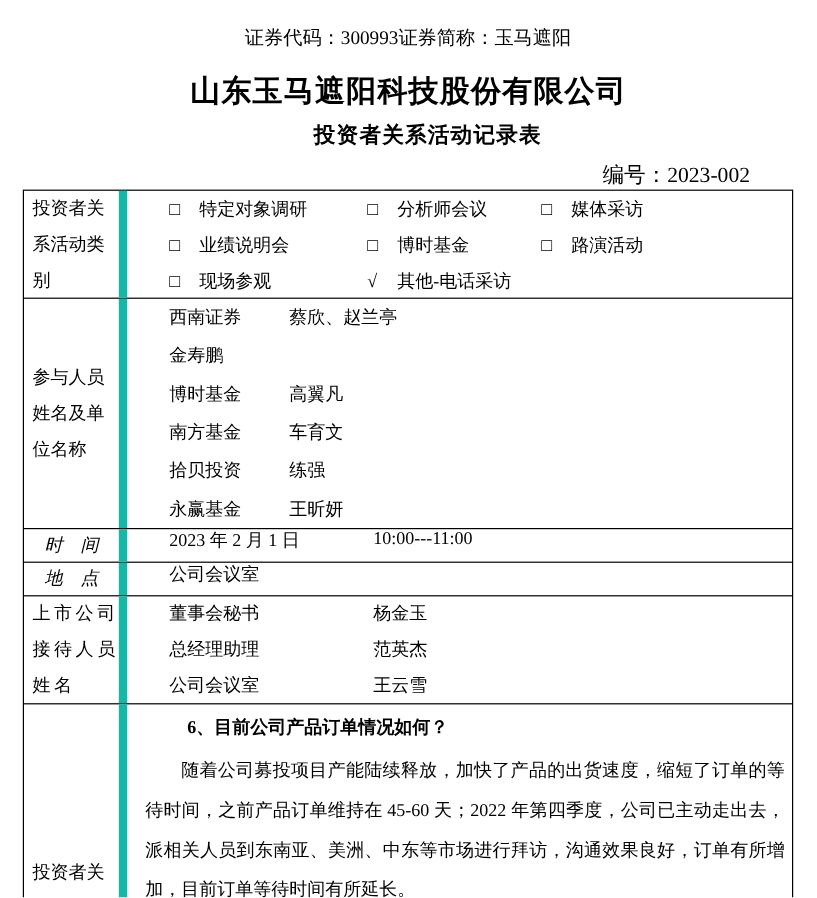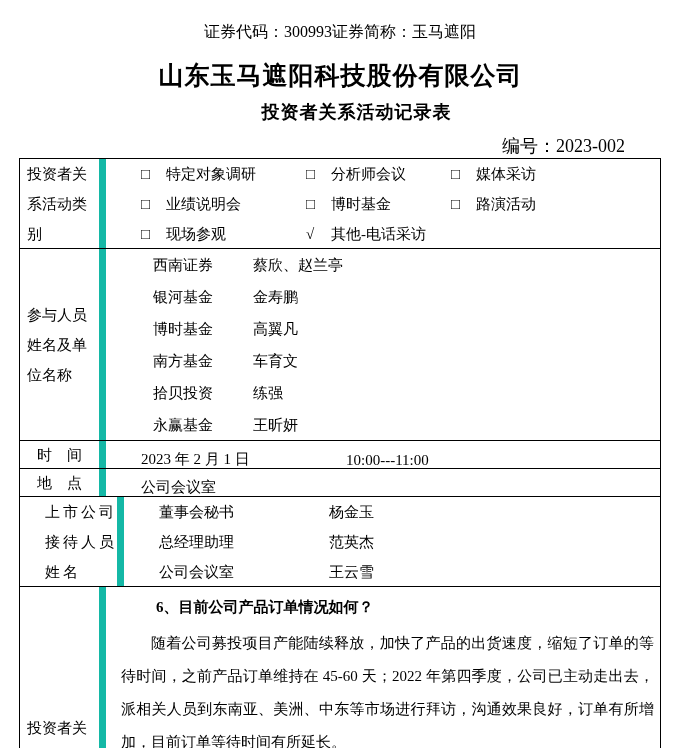--- a/index.html
+++ b/index.html
@@ -79,22 +79,23 @@
     display: flex;
     align-items: center;
     white-space: pre-line;
     line-height: 30px;
     flex-shrink: 0;
   }
   .row-label.centered {
     padding-left: 0;
     justify-content: center;
     text-align: right;
-  }
-  .row-label.spread { letter-spacing: 3px; margin-left: 18px; }
+    font-style: italic;
+  }
+  .row-label.spread { letter-spacing: 3px; }
   .row-label.top-offset {
     align-items: flex-start;
     padding-top: 126px;
   }
   .t-content {
     flex: 1;
     box-sizing: border-box;
     min-width: 0;
   }
   
@@ -119,30 +120,29 @@
   .row-participants { height: 192px; }
   .participants-list {
     padding-left: 35px;
     display: flex;
     flex-direction: column;
     justify-content: center;
     height: 192px;
     box-sizing: border-box;
   }
   .p-line { line-height: 32px; display: flex; }
-  .p-org { width: 100px; flex-shrink: 0; margin-left: 12px; }
+  .p-org { width: 100px; flex-shrink: 0; }
   
   .row-slim { height: 28px; }
   .slim-content {
     display: flex;
-    align-items: flex-end;
+    align-items: flex-start;
     padding-left: 35px;
     height: 28px;
     box-sizing: border-box;
-    gap: 35px;
   }
   .date-cell { width: 170px; flex-shrink: 0; }
   
   .row-reception { height: 90px; }
   .reception-list {
     padding-left: 35px;
     display: flex;
     flex-direction: column;
     justify-content: flex-end;
     height: 90px;
@@ -204,21 +204,20 @@
     <div class="t-row row-participants">
       <div class="row-label">参与人员
 姓名及单
 位名称</div>
       <div class="t-content participants-list">
         <div class="p-line">
             <span class="p-org">西南证券</span>
             <span>蔡欣、赵兰亭</span>
           </div>
         <div class="p-line">
-            <span class="p-org">银河基金</span>
             <span>金寿鹏</span>
           </div>
         <div class="p-line">
             <span class="p-org">博时基金</span>
             <span>高翼凡</span>
           </div>
         <div class="p-line">
             <span class="p-org">南方基金</span>
             <span>车育文</span>
           </div>

